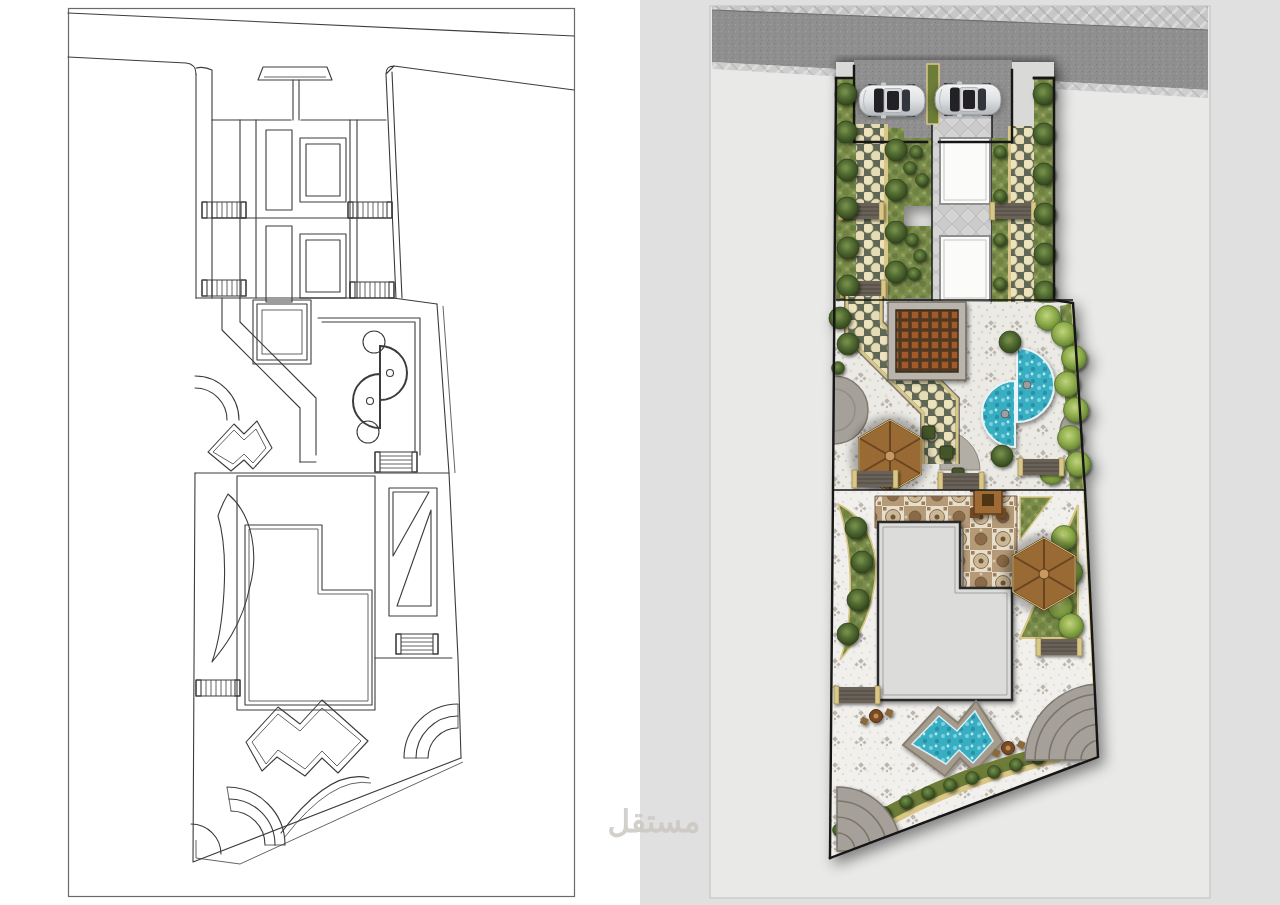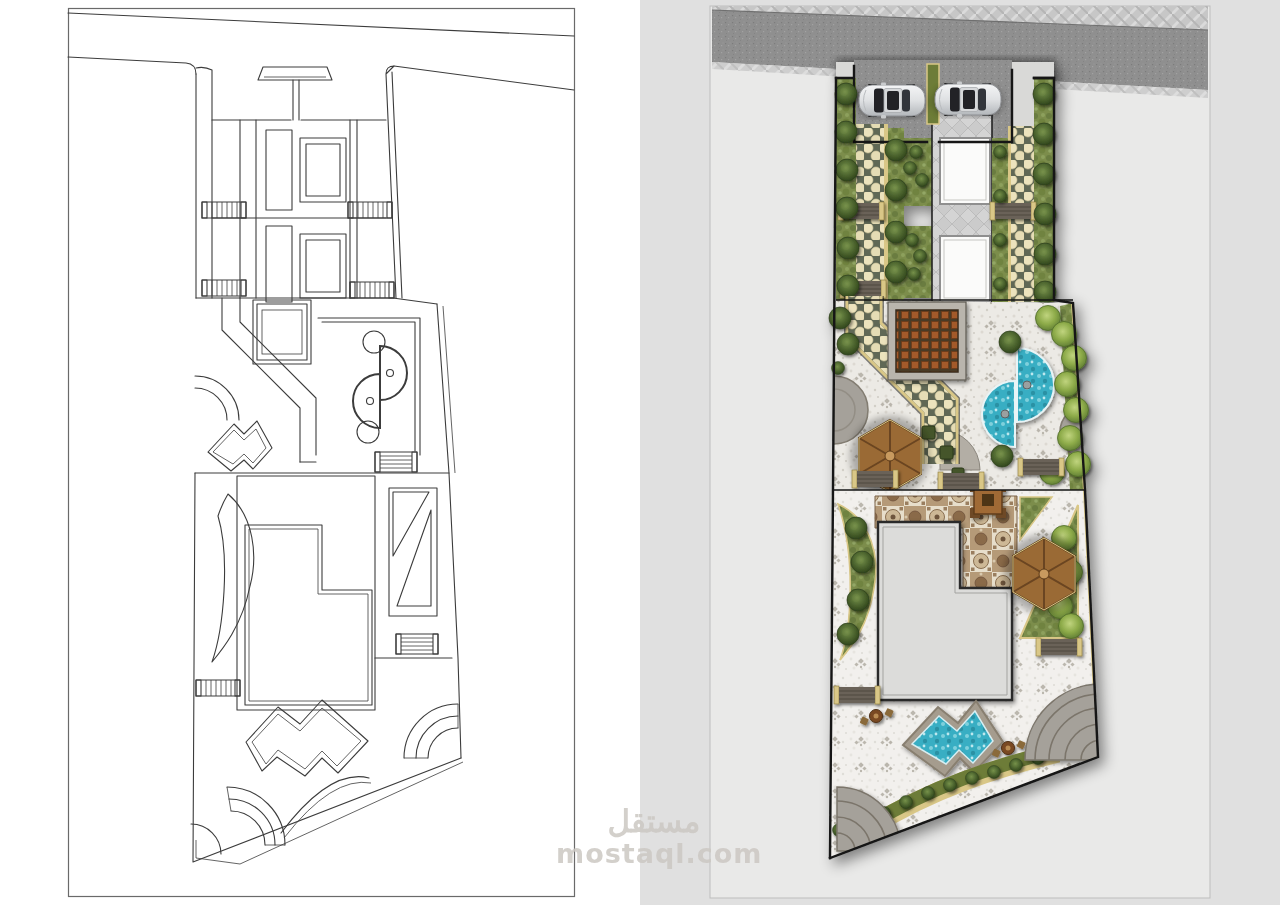--- a/index.html
+++ b/index.html
@@ -522,16 +522,15 @@
         <path class="blackln" d="M196,78 L193,490 L190,858"></path>
         <path class="blackln" d="M190,858 L458,757 L445,490 L433,303 L414,300 L414,78 L394,78"></path>
         <path class="thinln" d="M196,300 H433 M192,490 H445"></path>
       </g>
     </g>
   </svg>
   </section>
 
   <div class="watermark">
     <div class="wm-ar">مستقل</div>
-    <div class="wm-dom">mostaql.com</div>
   </div>
 
 </div>
 
 </body></html>

